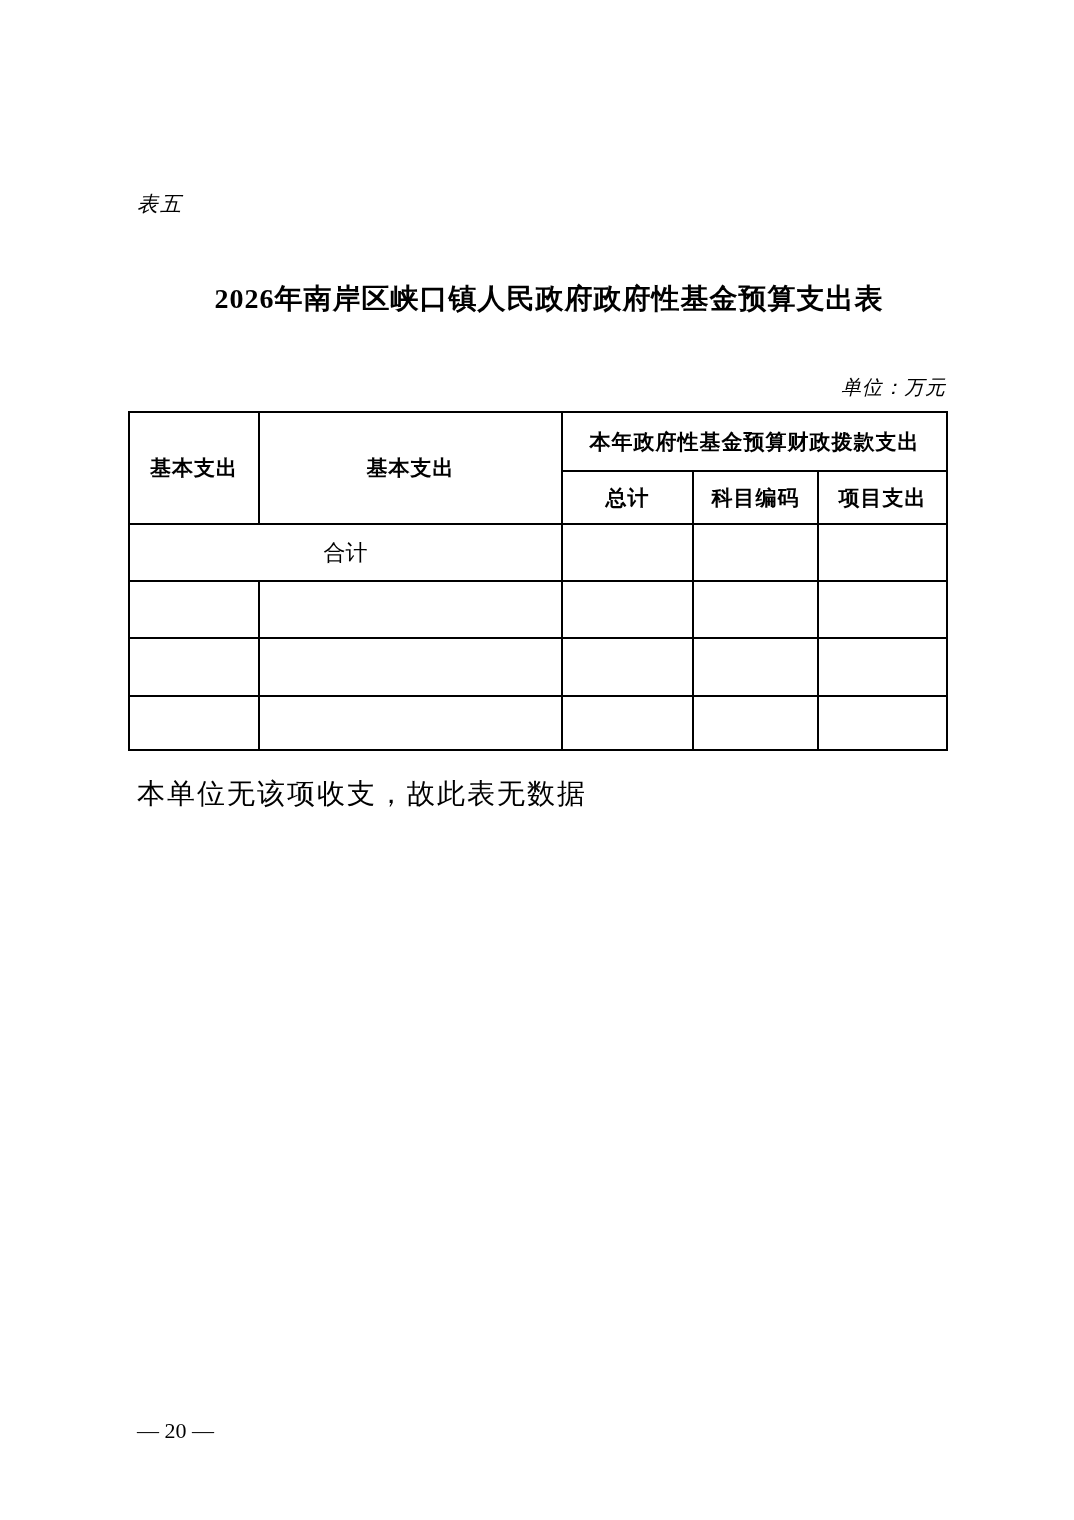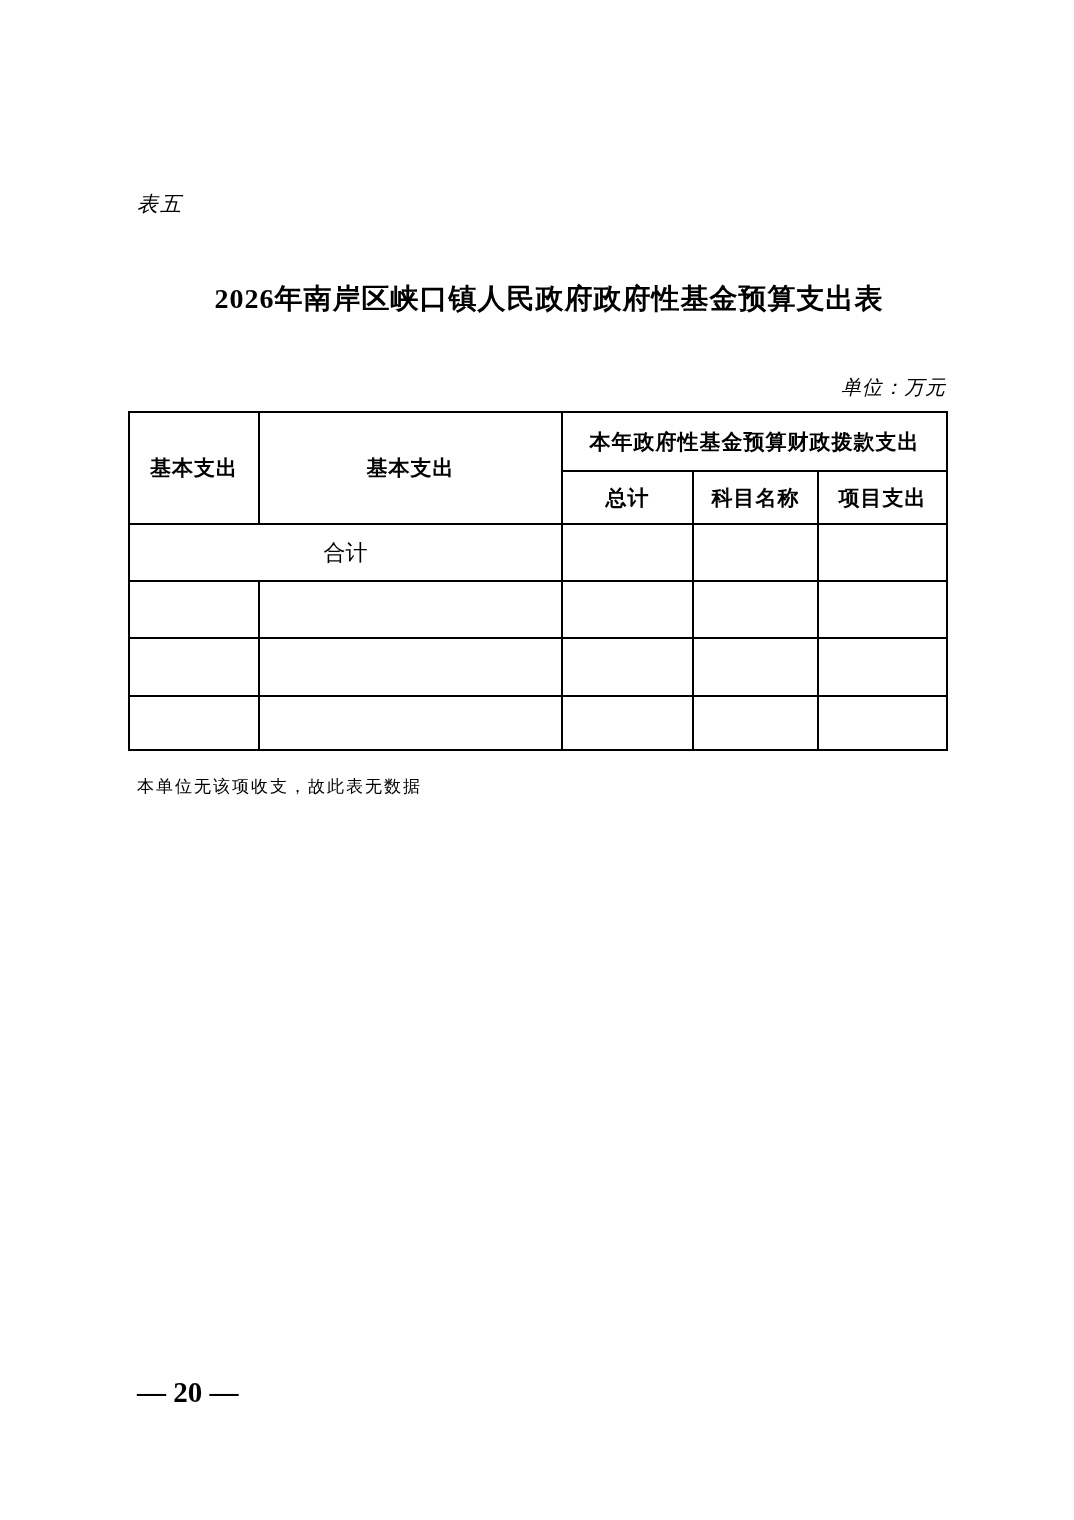--- a/index.html
+++ b/index.html
@@ -75,31 +75,30 @@
   tr.hdr-top  { height: 59px; }
   tr.hdr-sub  { height: 53px; }
   tr.row-total{ height: 57px; }
   tr.row-a    { height: 57px; }
   tr.row-b    { height: 58px; }
   tr.row-c    { height: 54px; }
   .no-data-note {
     position: absolute;
     left: 137px;
     top: 775px;
-    font-size: 17px;
+    font-size: 28px;
     font-family: "Liberation Serif", serif;
     letter-spacing: 2px;
   }
   .page-number {
     position: absolute;
     left: 137px;
-    top: 1376px;
-    font-size: 29px;
+    top: 1418px;
+    font-size: 22px;
     font-family: "Liberation Serif", serif;
-    font-weight: bold;
   }
 </style>
 </head>
 <body>
 
 <div class="page">
 
   <div class="table-no-label">表五</div>
 
   <div class="doc-title">2026年南岸区峡口镇人民政府政府性基金预算支出表</div>
@@ -115,21 +114,21 @@
       <col style="width:129px">
     </colgroup>
     <tbody>
       <tr class="hdr-top">
         <th rowspan="2">基本支出</th>
         <th rowspan="2">基本支出</th>
         <th colspan="3">本年政府性基金预算财政拨款支出</th>
       </tr>
       <tr class="hdr-sub">
         <th>总计</th>
-        <th>科目名称</th>
+        <th>科目编码</th>
         <th>项目支出</th>
       </tr>
       <tr class="row-total">
         <td colspan="2">合计</td>
         <td></td>
         <td></td>
         <td></td>
       </tr>
       <tr class="row-a">
         <td></td>

